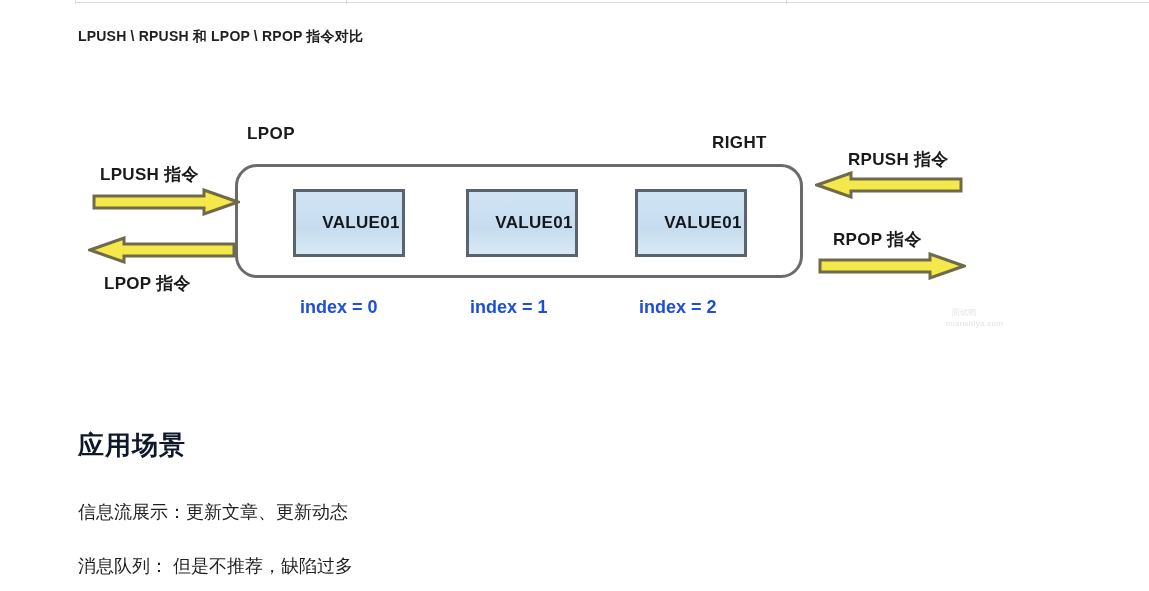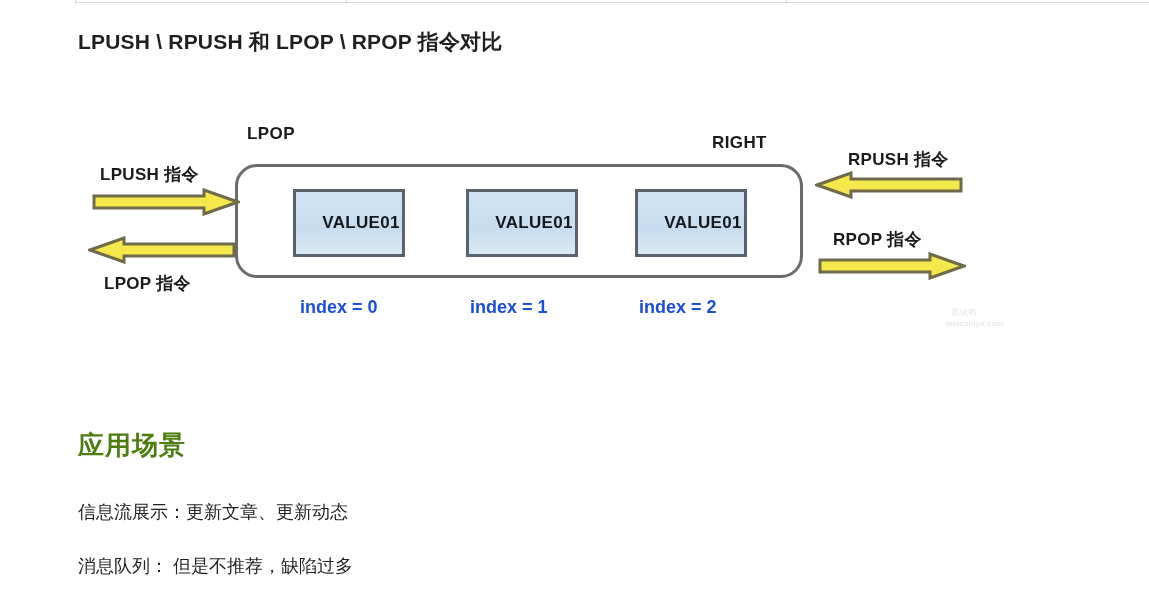--- a/index.html
+++ b/index.html
@@ -39,32 +39,32 @@
     position: absolute;
     left: 786px; top: 0px;
     width: 1px; height: 4px;
     background: #dcdcdc;
   }
 
   
   #page-title {
     position: absolute;
     left: 78px; top: 28px;
-    font-size: 21px;
+    font-size: 14px;
     font-weight: bold;
     letter-spacing: .2px;
     color: #1f1f1f;
     white-space: nowrap;
   }
   #section-heading {
     position: absolute;
     left: 78px; top: 428px;
     font-size: 26px;
     font-weight: bold;
-    color: #4d7c0f;
+    color: #0f172a;
     letter-spacing: 1px;
     white-space: nowrap;
   }
 
   
   #diagram { position: absolute; left: 0; top: 0; width: 1149px; height: 400px; }
 
   .edge-label {
     position: absolute;
     font-size: 17px;

